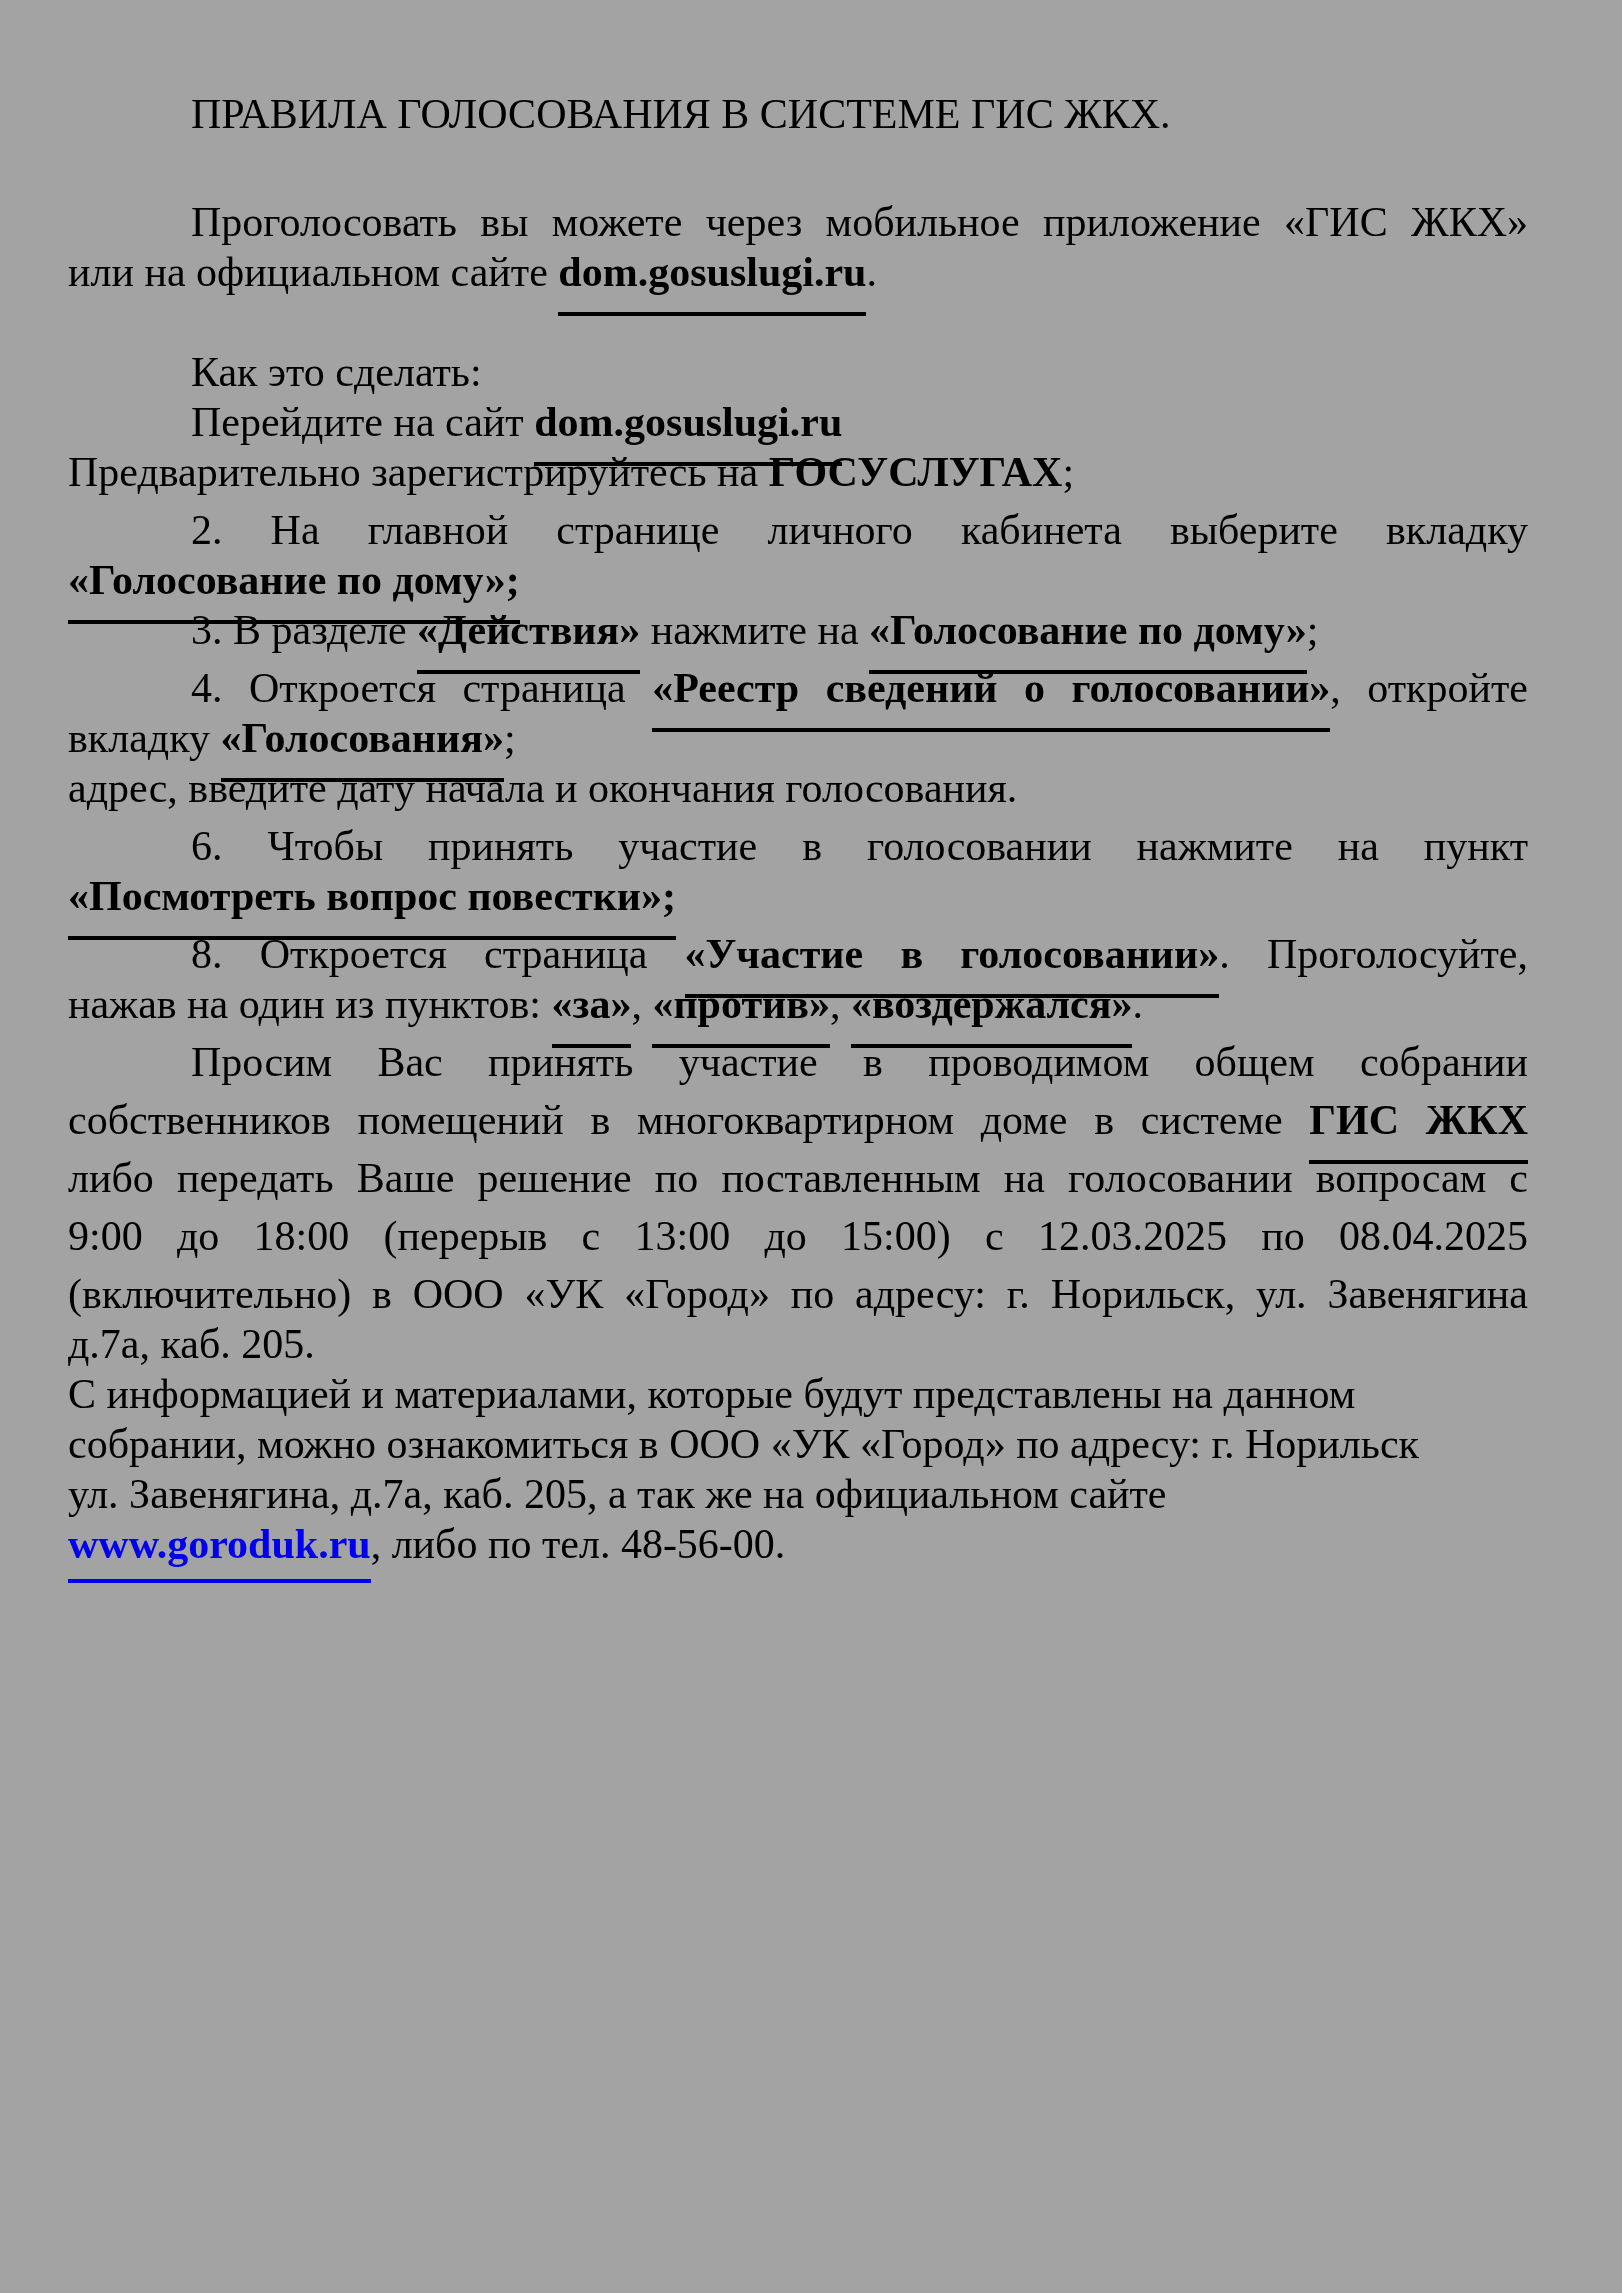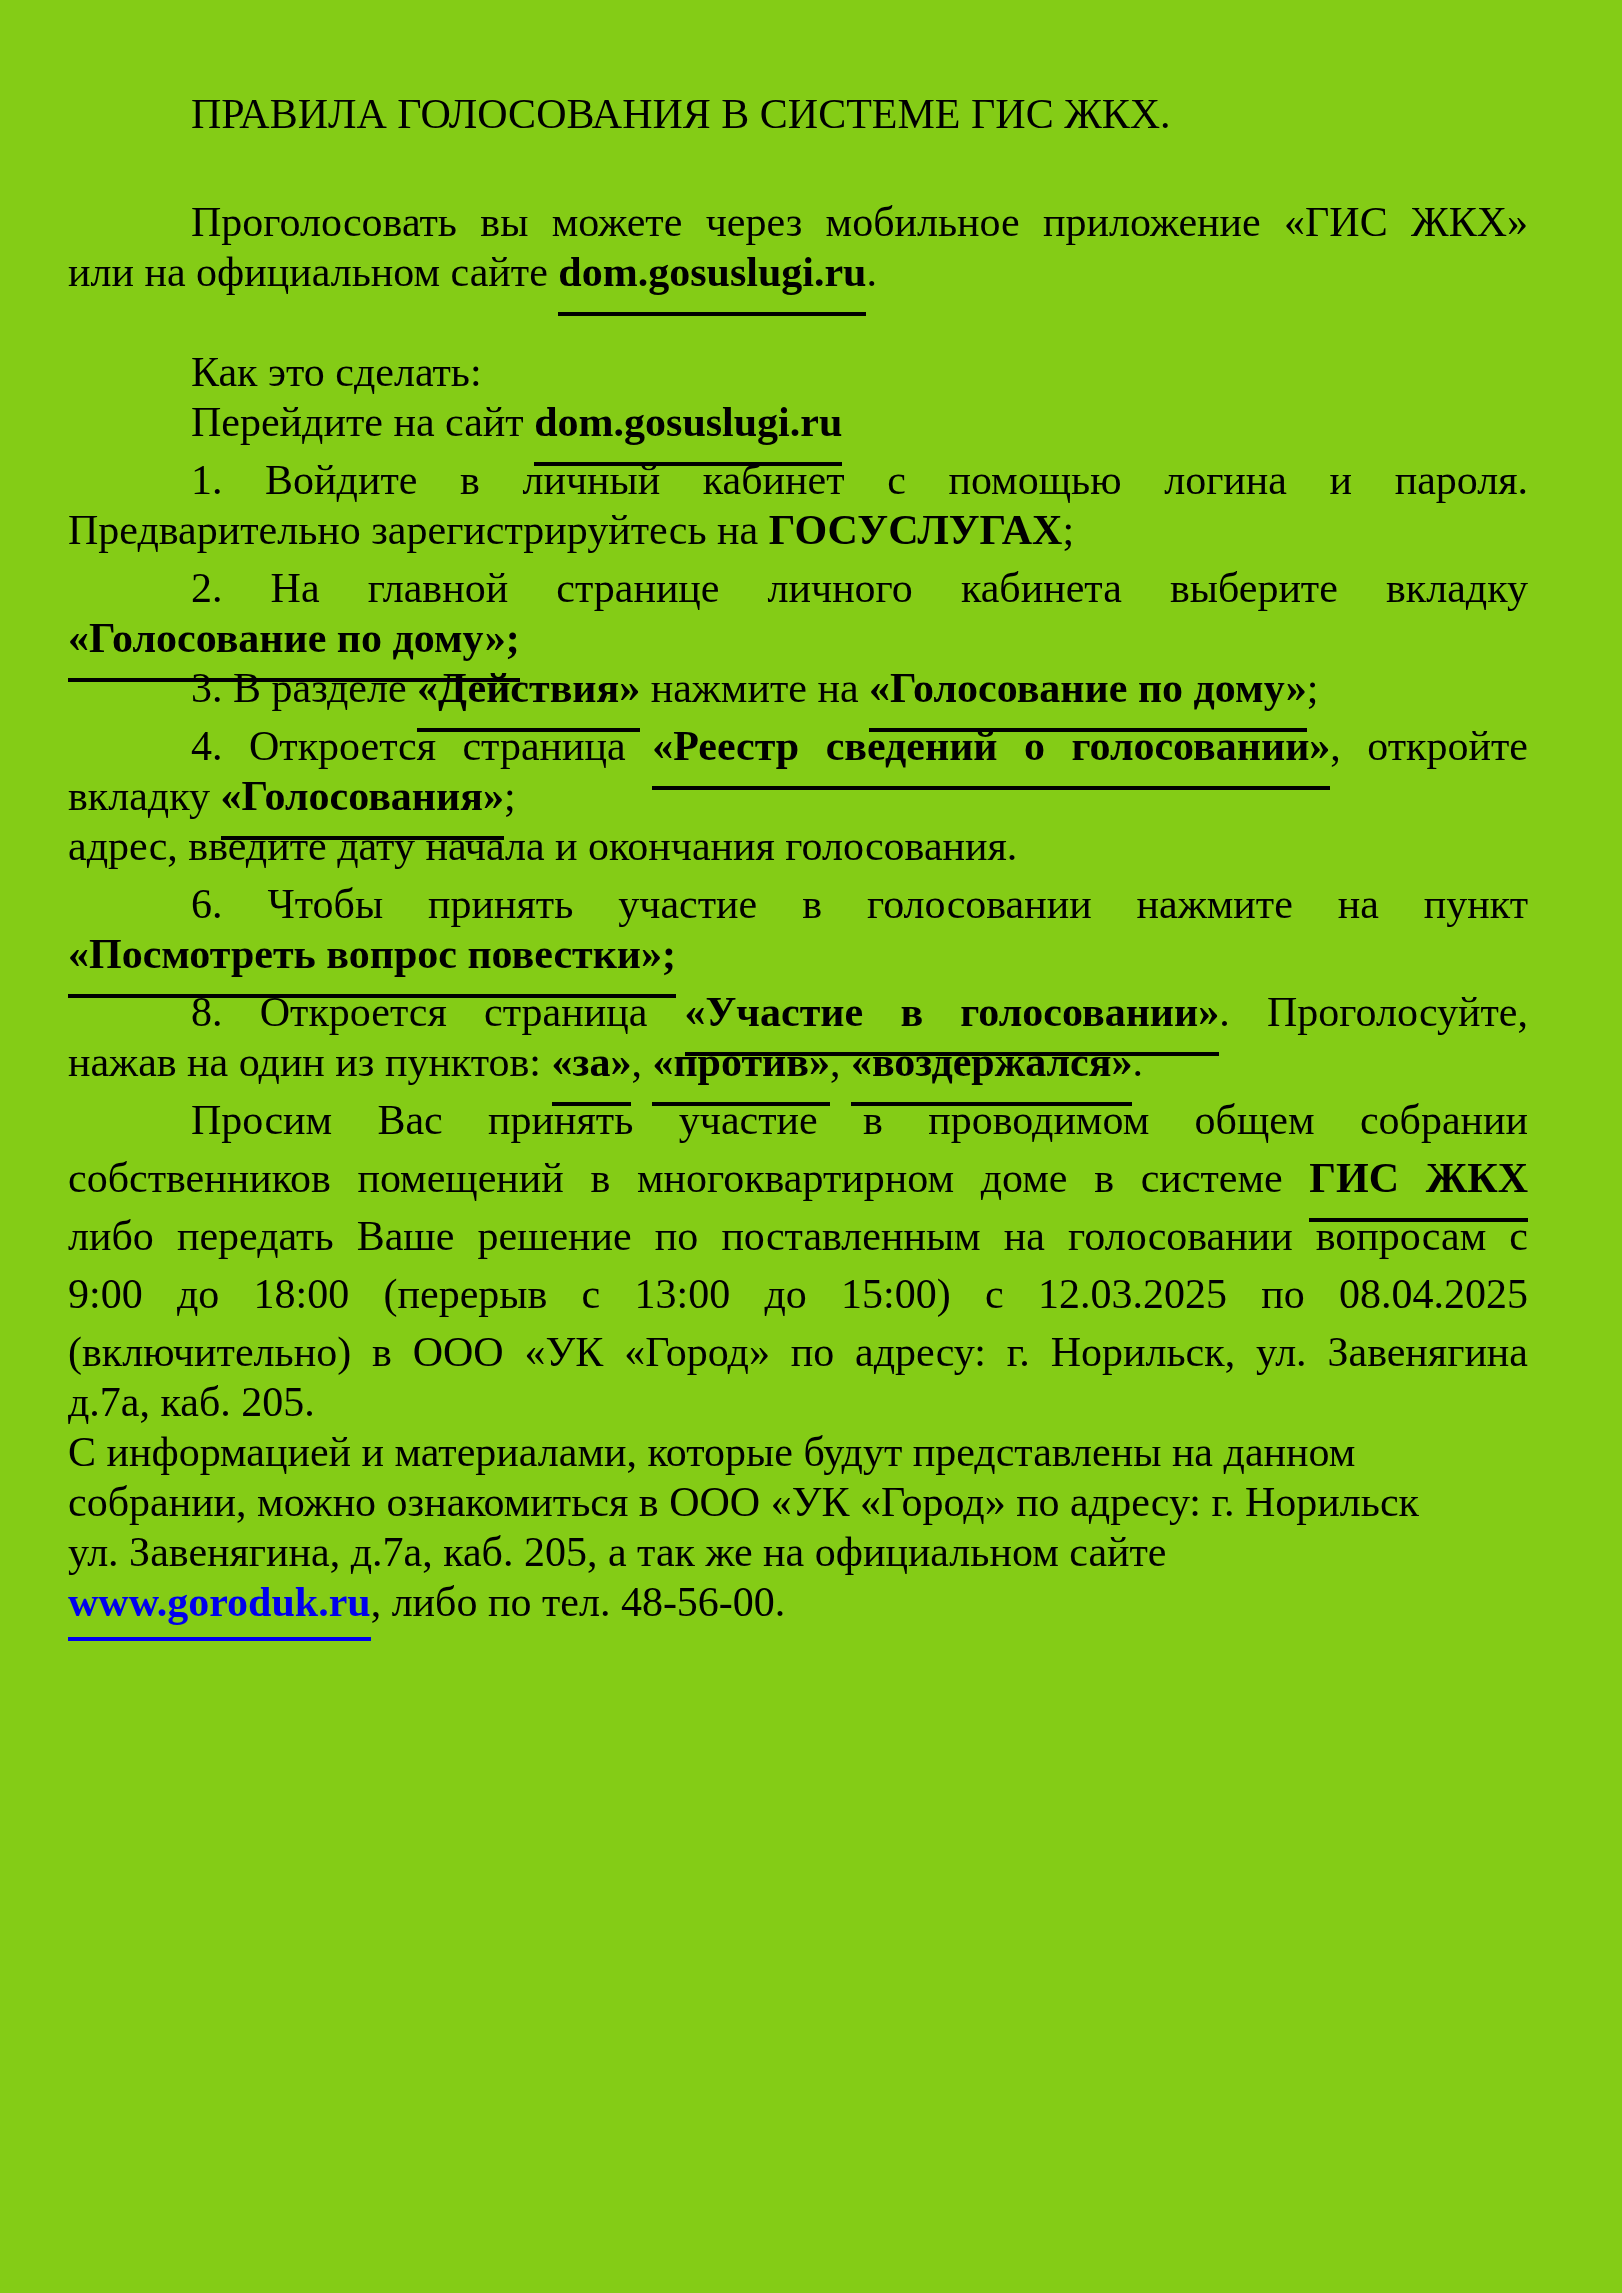--- a/index.html
+++ b/index.html
@@ -50,29 +50,28 @@
     font-weight: bold;
     border-bottom: 4.8px solid var(--link-color, #0000EE);
     padding-bottom: 12px;
     text-decoration: none;
     cursor: pointer;
   }
 </style>
 </head>
 <body>
 
-<div class="page" style="background: #84cc16; color: rgb(0, 0, 0); --link-color: #0000EE;">
+<div class="page" style="background: #a3a3a3; color: rgb(0, 0, 0); --link-color: #0000EE;">
     <div class="line l ind"><span class="seg">ПРАВИЛА ГОЛОСОВАНИЯ В СИСТЕМЕ ГИС ЖКХ.</span></div>
     <div class="spacer"></div>
     <div class="line j ind"><span class="seg">Проголосовать вы можете через мобильное приложение «ГИС ЖКХ»</span></div>
     <div class="line l"><span class="seg">или на официальном сайте </span><span class="seg b u">dom.gosuslugi.ru</span><span class="seg">.</span></div>
     <div class="spacer"></div>
     <div class="line l ind"><span class="seg">Как это сделать:</span></div>
     <div class="line l ind"><span class="seg">Перейдите на сайт </span><span class="seg b u">dom.gosuslugi.ru</span></div>
-    <div class="line j ind"><span class="seg">1. Войдите в личный кабинет с помощью логина и пароля.</span></div>
     <div class="line l"><span class="seg">Предварительно зарегистрируйтесь на </span><span class="seg b">ГОСУСЛУГАХ</span><span class="seg">;</span></div>
     <div class="line j ind"><span class="seg">2. На главной странице личного кабинета выберите вкладку</span></div>
     <div class="line l"><span class="seg b u">«Голосование по дому»;</span></div>
     <div class="line l ind"><span class="seg">3. В разделе </span><span class="seg b u">«Действия»</span><span class="seg"> нажмите на </span><span class="seg b u">«Голосование по дому»</span><span class="seg">;</span></div>
     <div class="line j ind"><span class="seg">4. Откроется страница </span><span class="seg b u">«Реестр сведений о голосовании»</span><span class="seg">, откройте</span></div>
     <div class="line l"><span class="seg">вкладку </span><span class="seg b u">«Голосования»</span><span class="seg">;</span></div>
     <div class="line l"><span class="seg">адрес, введите дату начала и окончания голосования.</span></div>
     <div class="line j ind"><span class="seg">6. Чтобы принять участие в голосовании нажмите на пункт</span></div>
     <div class="line l"><span class="seg b u">«Посмотреть вопрос повестки»;</span></div>
     <div class="line j ind"><span class="seg">8. Откроется страница </span><span class="seg b u">«Участие в голосовании»</span><span class="seg">. Проголосуйте,</span></div>

